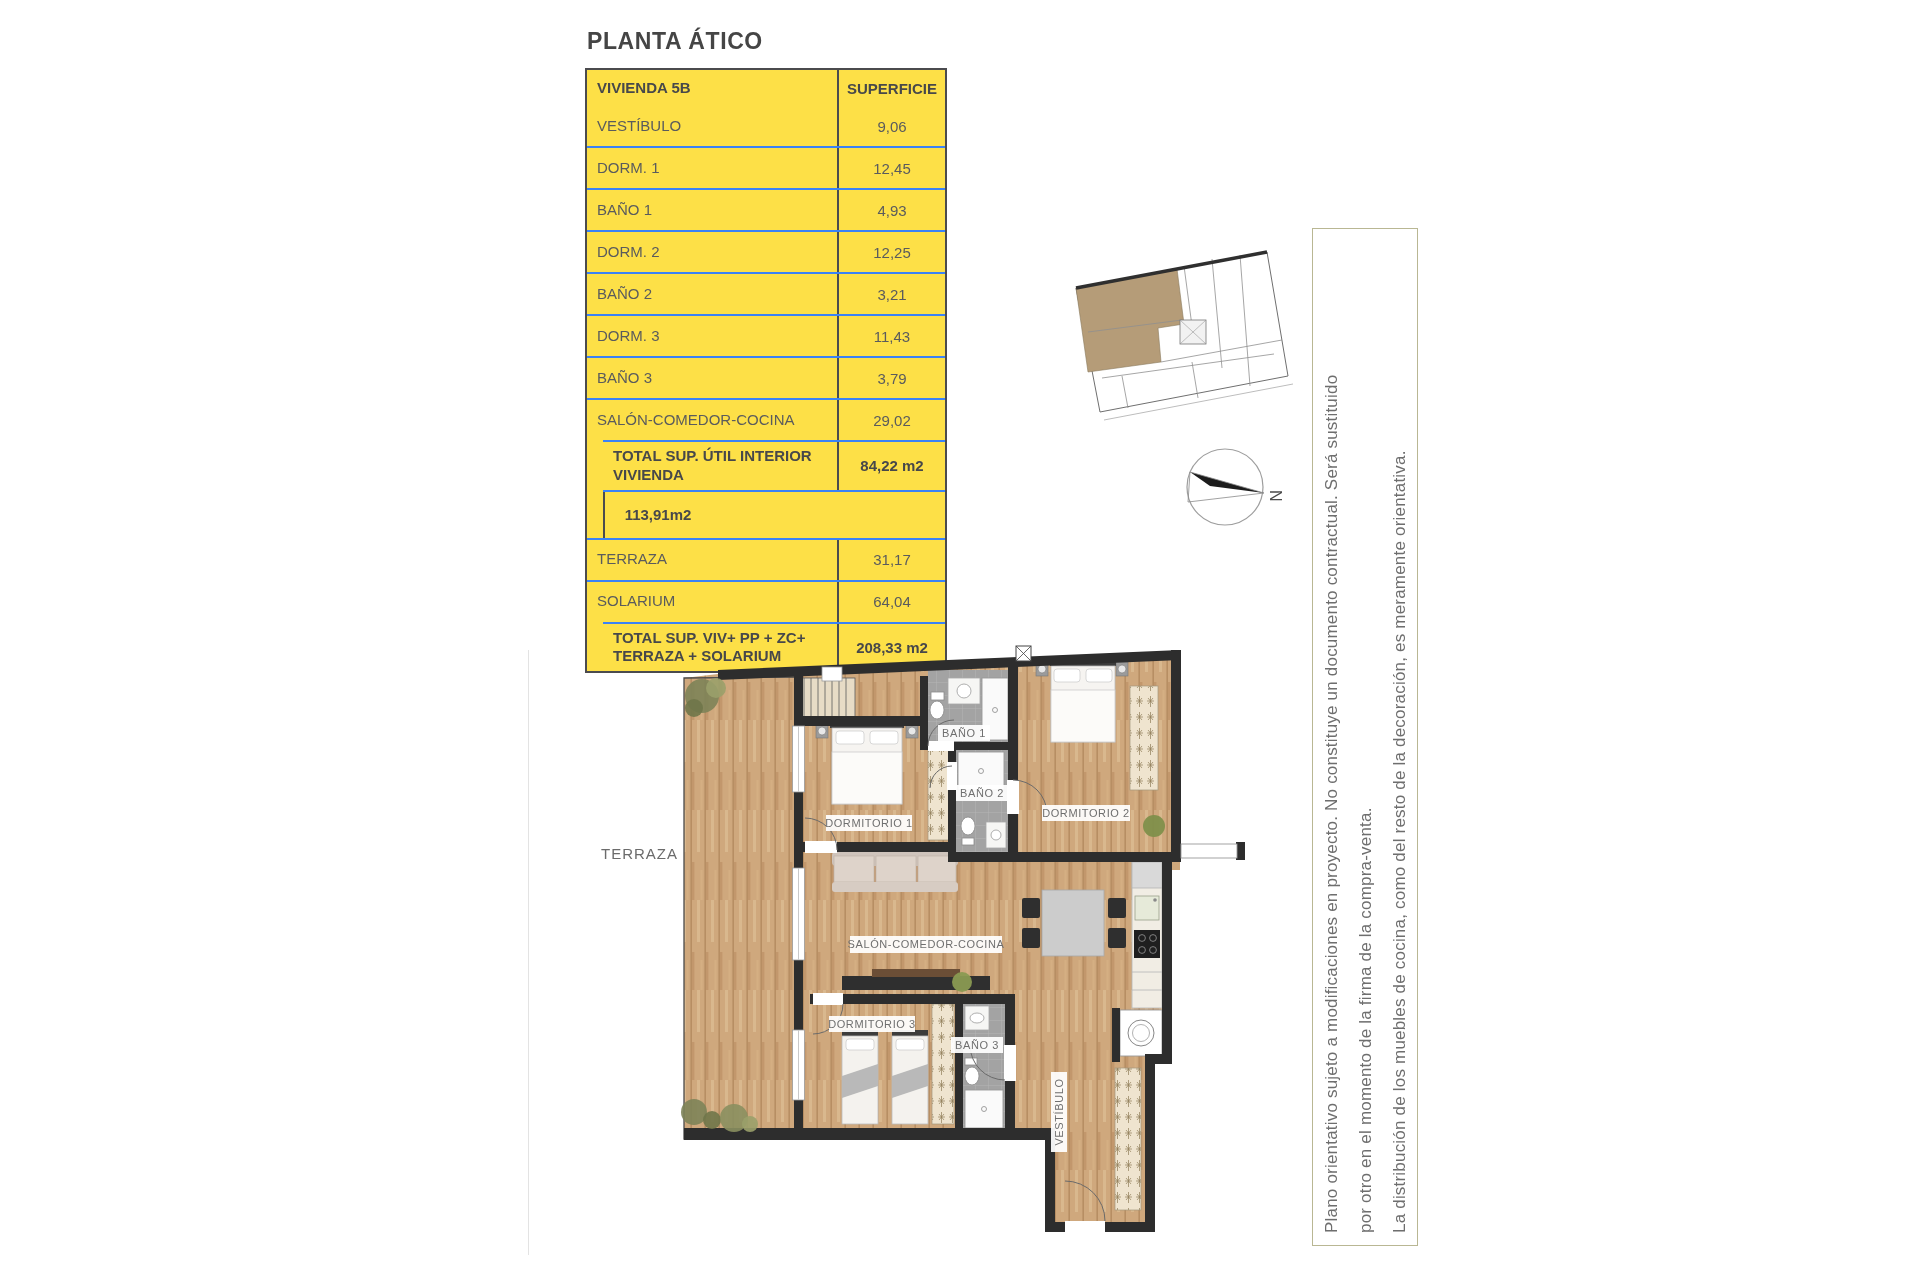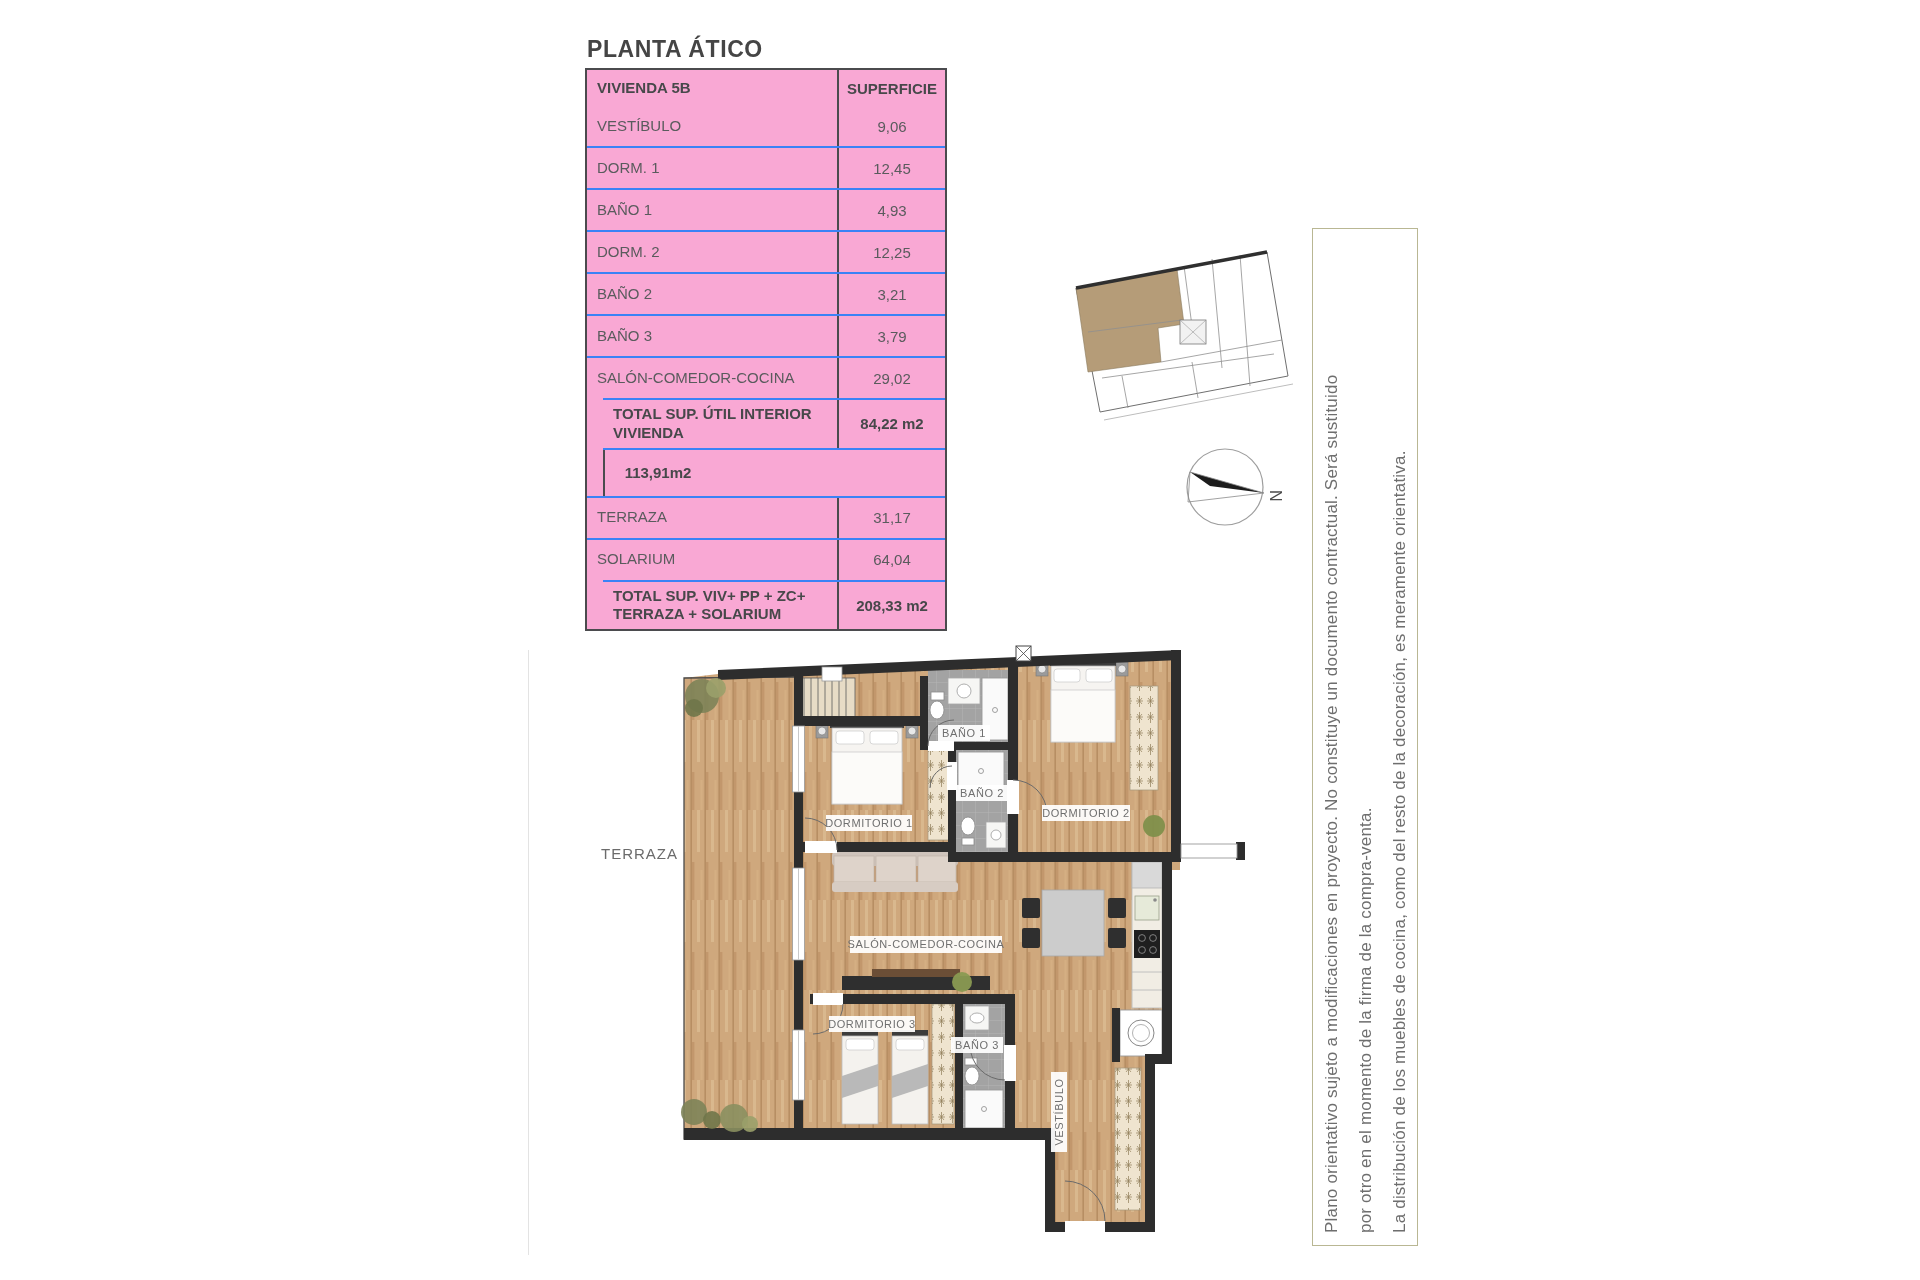--- a/index.html
+++ b/index.html
@@ -1,27 +1,27 @@
 <!DOCTYPE html>
 <html><head>
 <meta charset="utf-8">
 <style>
   html,body{margin:0;padding:0;}
   body{
     width:1920px;height:1280px;position:relative;background:#ffffff;
     font-family:"Liberation Sans",sans-serif;overflow:hidden;
   }
   .page-title{
-    position:absolute;left:587px;top:36px;font-size:23px;font-weight:700;
+    position:absolute;left:587px;top:28px;font-size:23px;font-weight:700;
     color:#454545;letter-spacing:.6px;
   }
   
   .area-table{
     position:absolute;left:585px;top:68px;width:358px;
-    border:2px solid #4b4b4e;font-size:15px;color:#5a5b5d;background:#f9a8d4;
+    border:2px solid #4b4b4e;font-size:15px;color:#5a5b5d;background:#fde047;
   }
   .t-row{display:flex;border-top:2px solid #3b82f6;min-height:40px;align-items:stretch;}
   .t-row:first-child{border-top:none;}
   .t-row.header{font-weight:700;color:#47484a;min-height:36px;}
   .t-row.bold{font-weight:700;color:#47484a;min-height:46px;margin-left:16px;}
   .t-label{flex:1;padding:5px 6px 5px 10px;display:flex;align-items:center;line-height:1.25;}
   .t-value{width:106px;border-left:2px solid #4b4b4e;display:flex;align-items:center;justify-content:center;text-align:left;}
   
   .disclaimer{
     position:absolute;left:1312px;top:228px;width:104px;height:1016px;
@@ -63,20 +63,24 @@
         <div class="t-label">BAÑO 1</div>
         <div class="t-value">4,93</div>
       </div>
       <div class="t-row">
         <div class="t-label">DORM. 2</div>
         <div class="t-value">12,25</div>
       </div>
       <div class="t-row">
         <div class="t-label">BAÑO 2</div>
         <div class="t-value">3,21</div>
+      </div>
+      <div class="t-row">
+        <div class="t-label">DORM. 3</div>
+        <div class="t-value">11,43</div>
       </div>
       <div class="t-row">
         <div class="t-label">BAÑO 3</div>
         <div class="t-value">3,79</div>
       </div>
       <div class="t-row">
         <div class="t-label">SALÓN-COMEDOR-COCINA</div>
         <div class="t-value">29,02</div>
       </div>
       <div class="t-row bold">

